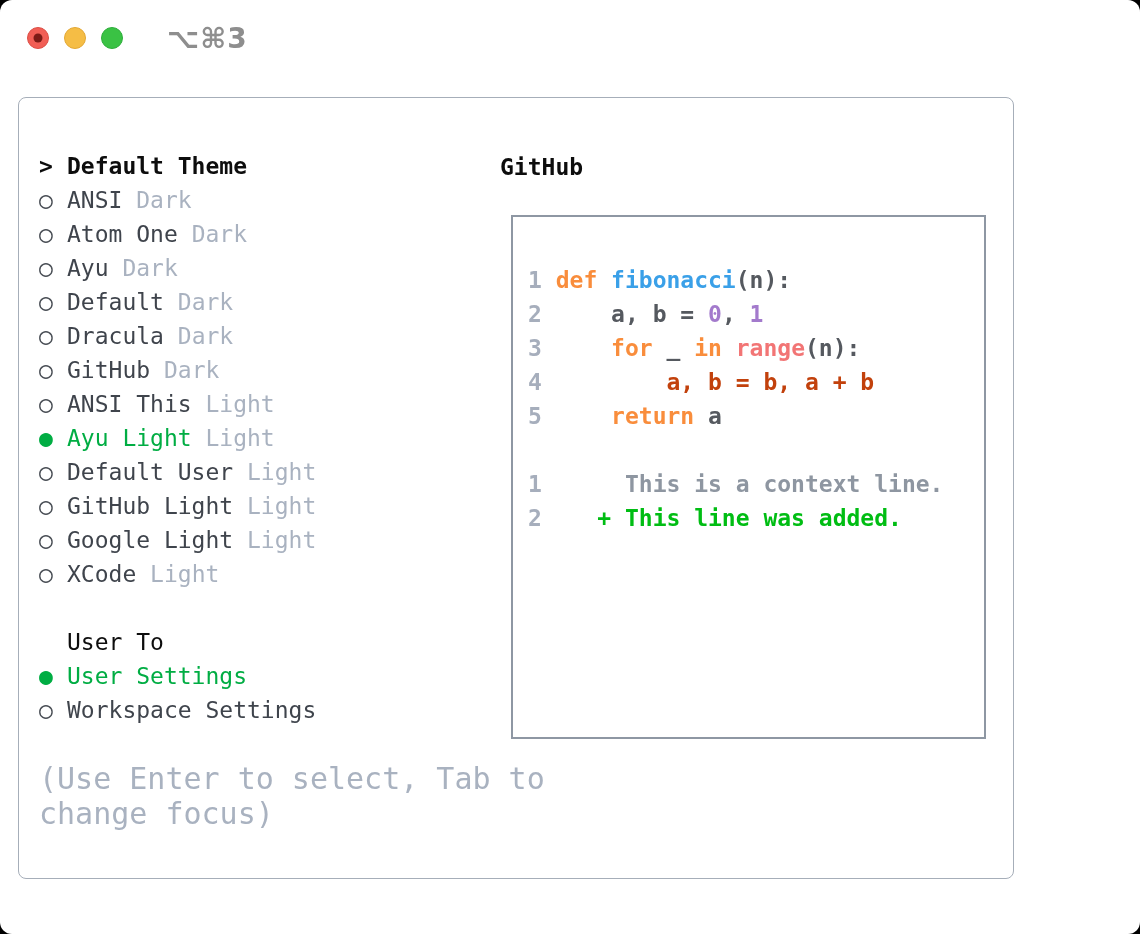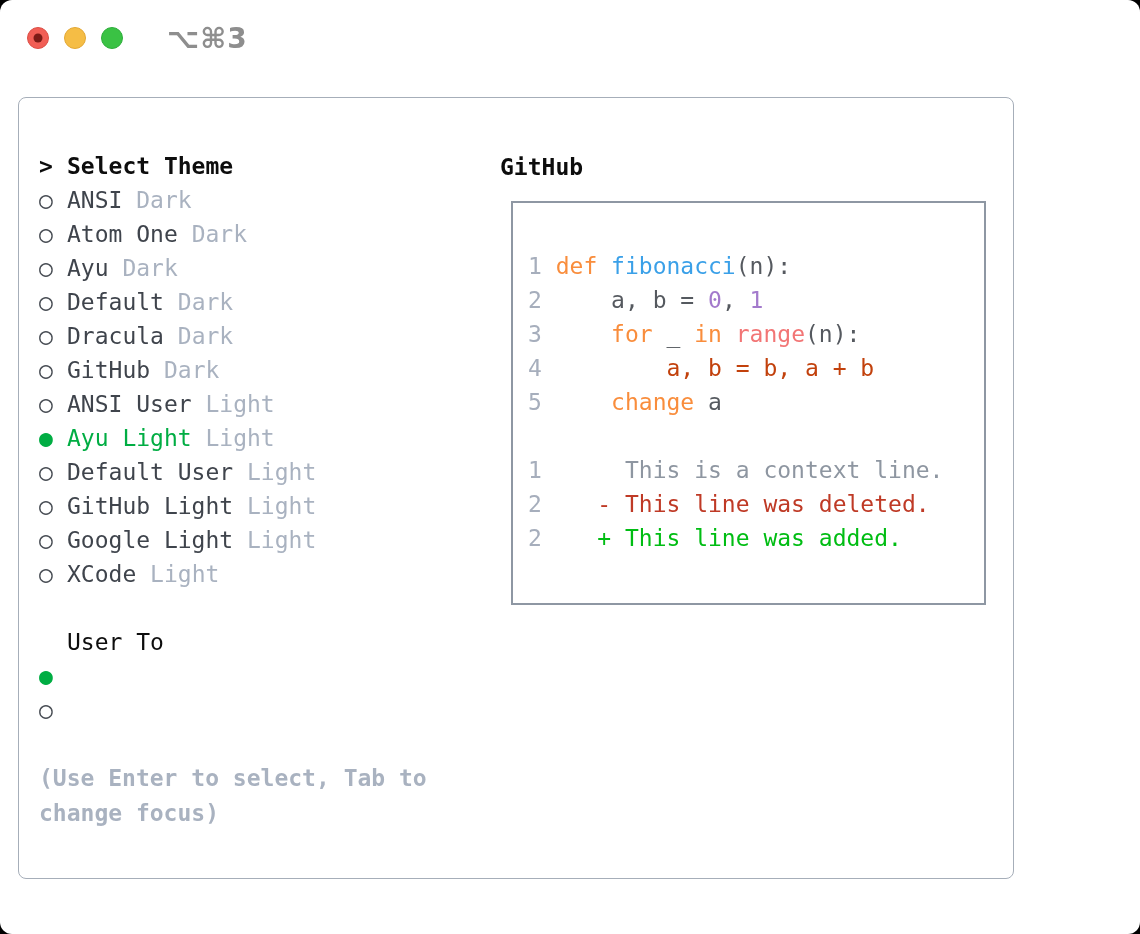--- a/index.html
+++ b/index.html
@@ -34,91 +34,90 @@
   .row { display: flex; height: 34px; white-space: pre; }
   .row .m { width: 28px; flex: 0 0 28px; color: var(--radio-ring); }
   .row.title-row .m, .row.title-row .lbl { color: var(--title-text); font-weight: bold; }
   .row .lbl { color: var(--item-text); }
   .row .tag { color: var(--tag-text); margin-left: 1ch; }
   .row.selected .m, .row.selected .lbl { color: var(--selection-green); }
   .row.heading .lbl { color: var(--title-text); }
   .spacer-row { height: 34px; }
   .help {
     position: absolute; left: 20px; top: 663px;
-    font-size: 23px; line-height: 35px; color: var(--help-text);
+    font-size: 30px; line-height: 35px; color: var(--help-text);
     white-space: pre-line;
-    font-weight: bold;
   }
   
   .preview-title {
     position: absolute; left: 481px; top: 52px;
     font-size: 23px; line-height: 34px; font-weight: bold; color: var(--title-text);
   }
   .preview-box {
-    position: absolute; left: 492px; top: 103px; width: 475px; height: 404px;
+    position: absolute; left: 492px; top: 117px; width: 475px; height: 524px;
     border: 2px solid var(--preview-border);
     background: #fff;
+    font-weight: bold;
   }
   .code { padding: 46px 0 0 15px; }
   .code-line { height: 34px; line-height: 34px; font-size: 23px; white-space: pre; }
 </style>
 </head>
 <body>
 
 <div class="window">
 
   <div class="light light-red">
     <span class="dot"></span>
   </div>
   <div class="light light-yellow"></div>
   <div class="light light-green"></div>
   <div class="shortcut">⌥⌘3</div>
 
   <div class="panel">
 
     <div class="list">
       <div class="row title-row">
-        <span class="m">&gt;</span><span class="lbl">Select Theme</span>
+        <span class="m">&gt;</span><span class="lbl">Default Theme</span>
       </div>
       <div id="theme-items">
           <div class="row"><span class="m">○</span><span class="lbl">ANSI</span><span class="tag">Dark</span></div>
           <div class="row"><span class="m">○</span><span class="lbl">Atom One</span><span class="tag">Dark</span></div>
           <div class="row"><span class="m">○</span><span class="lbl">Ayu</span><span class="tag">Dark</span></div>
           <div class="row"><span class="m">○</span><span class="lbl">Default</span><span class="tag">Dark</span></div>
           <div class="row"><span class="m">○</span><span class="lbl">Dracula</span><span class="tag">Dark</span></div>
           <div class="row"><span class="m">○</span><span class="lbl">GitHub</span><span class="tag">Dark</span></div>
-          <div class="row"><span class="m">○</span><span class="lbl">ANSI User</span><span class="tag">Light</span></div>
+          <div class="row"><span class="m">○</span><span class="lbl">ANSI This</span><span class="tag">Light</span></div>
           <div class="row selected"><span class="m">●</span><span class="lbl">Ayu Light</span><span class="tag">Light</span></div>
           <div class="row"><span class="m">○</span><span class="lbl">Default User</span><span class="tag">Light</span></div>
           <div class="row"><span class="m">○</span><span class="lbl">GitHub Light</span><span class="tag">Light</span></div>
           <div class="row"><span class="m">○</span><span class="lbl">Google Light</span><span class="tag">Light</span></div>
           <div class="row"><span class="m">○</span><span class="lbl">XCode</span><span class="tag">Light</span></div>
         </div>
       <div class="spacer-row"></div>
       <div class="row heading">
         <span class="m"></span><span class="lbl">User To</span>
       </div>
       <div id="apply-items">
-          <div class="row selected"><span class="m">●</span></div>
-          <div class="row"><span class="m">○</span></div>
+          <div class="row selected"><span class="m">●</span><span class="lbl">User Settings</span></div>
+          <div class="row"><span class="m">○</span><span class="lbl">Workspace Settings</span></div>
         </div>
     </div>
 
     <div class="help">(Use Enter to select, Tab to
 change focus)</div>
 
     <div class="preview-title">GitHub</div>
     <div class="preview-box">
       <div class="code" id="code">
           <div class="code-line"><span style="color: rgb(166, 174, 188);">1 </span><span style="color: rgb(249, 141, 60);">def </span><span style="color: rgb(58, 160, 232);">fibonacci</span><span style="color: rgb(85, 89, 95);">(n):</span></div>
           <div class="code-line"><span style="color: rgb(166, 174, 188);">2 </span><span style="color: rgb(85, 89, 95);">    a, b = </span><span style="color: rgb(163, 122, 204);">0</span><span style="color: rgb(85, 89, 95);">, </span><span style="color: rgb(163, 122, 204);">1</span></div>
           <div class="code-line"><span style="color: rgb(166, 174, 188);">3 </span><span style="color: rgb(85, 89, 95);">    </span><span style="color: rgb(249, 141, 60);">for</span><span style="color: rgb(85, 89, 95);"> _ </span><span style="color: rgb(249, 141, 60);">in</span><span style="color: rgb(85, 89, 95);"> </span><span style="color: rgb(242, 117, 117);">range</span><span style="color: rgb(85, 89, 95);">(n):</span></div>
           <div class="code-line"><span style="color: rgb(166, 174, 188);">4 </span><span style="color: #c2410c;">        a, b = b, a + b</span></div>
-          <div class="code-line"><span style="color: rgb(166, 174, 188);">5 </span><span style="color: rgb(85, 89, 95);">    </span><span style="color: rgb(249, 141, 60);">change</span><span style="color: rgb(85, 89, 95);"> a</span></div>
+          <div class="code-line"><span style="color: rgb(166, 174, 188);">5 </span><span style="color: rgb(85, 89, 95);">    </span><span style="color: rgb(249, 141, 60);">return</span><span style="color: rgb(85, 89, 95);"> a</span></div>
           <div class="code-line"></div>
           <div class="code-line"><span style="color: rgb(166, 174, 188);">1</span><span style="color: rgb(142, 150, 161); text-align: center;">      This is a context line.</span></div>
-          <div class="code-line"><span style="color: rgb(166, 174, 188);">2</span><span style="color: rgb(191, 58, 38);">    - This line was deleted.</span></div>
           <div class="code-line"><span style="color: rgb(166, 174, 188);">2</span><span style="color: rgb(0, 189, 19);">    + This line was added.</span></div>
         </div>
     </div>
 
   </div>
 </div>
 
 </body></html>

